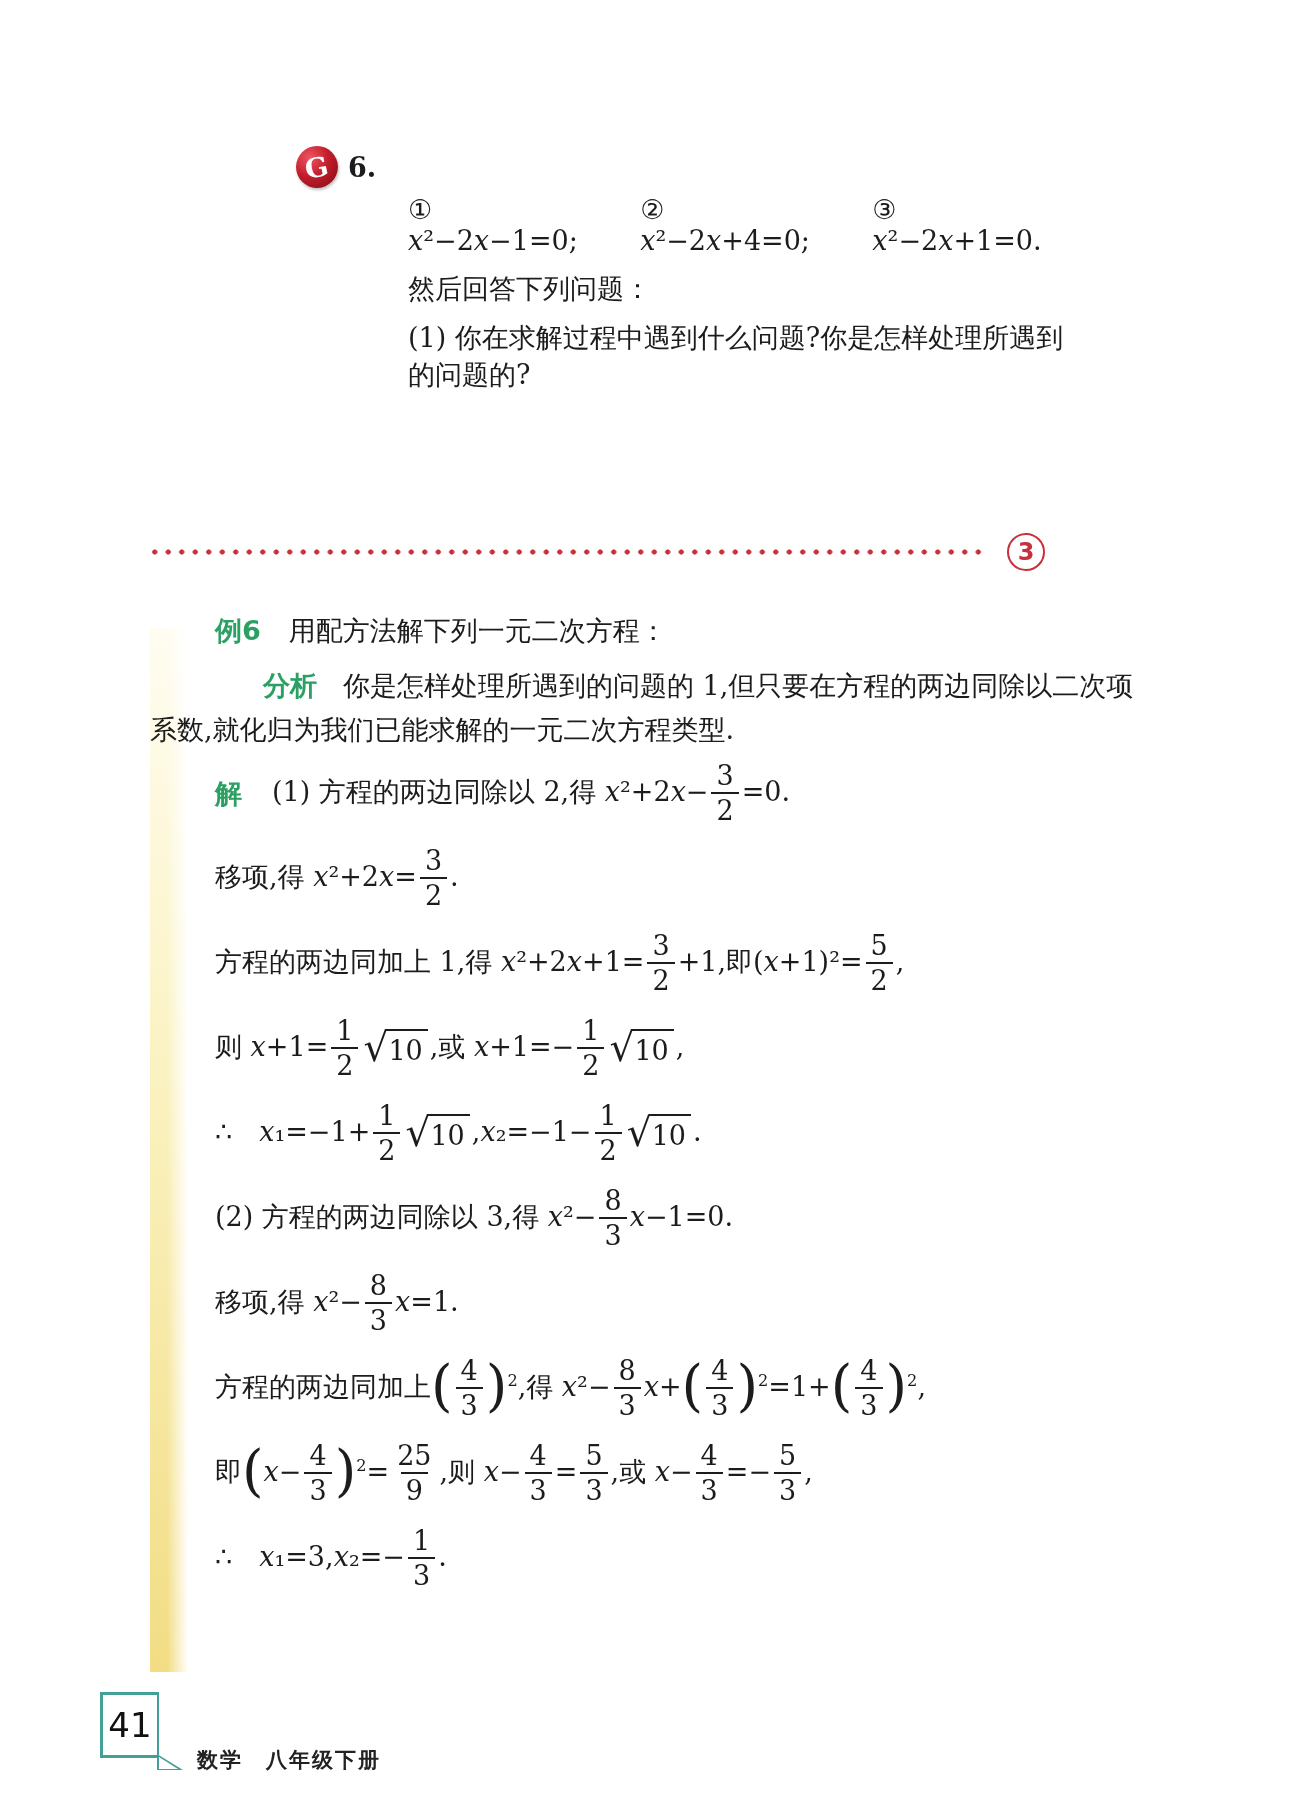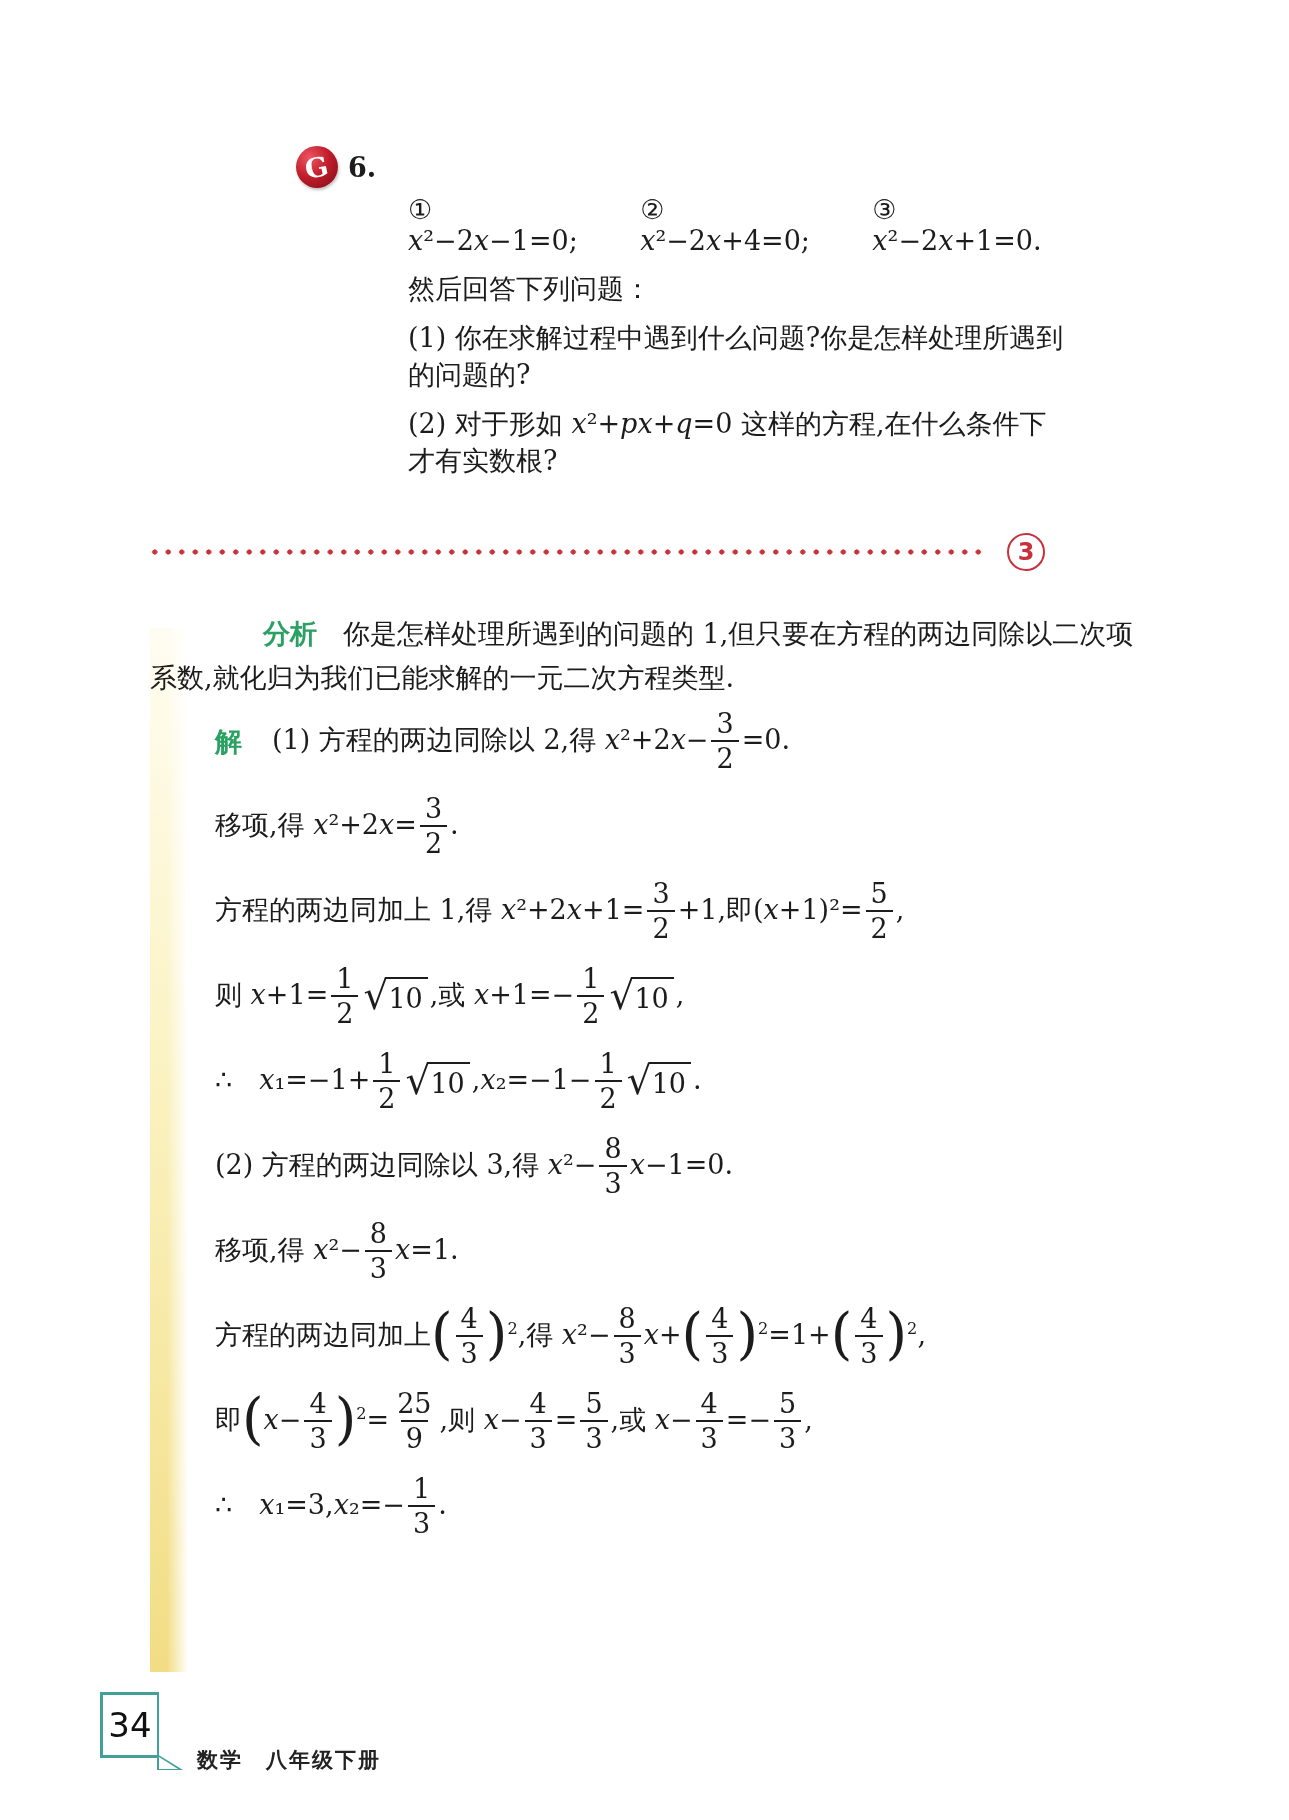--- a/index.html
+++ b/index.html
@@ -107,32 +107,34 @@
     <span class="p6-num">6.</span>
   </div>
   <div class="p6-body">
     <div class="p6-eqs">
       <span>① <i>x</i>²−2<i>x</i>−1=0;</span>
       <span>② <i>x</i>²−2<i>x</i>+4=0;</span>
       <span>③ <i>x</i>²−2<i>x</i>+1=0.</span>
     </div>
     <div class="p6-line">然后回答下列问题：</div>
     <div class="p6-line">(1) 你在求解过程中遇到什么问题?你是怎样处理所遇到的问题的?</div>
-    <div class="p6-line">(2) 对于形如 <i>x</i>²+<i>p</i><i>x</i>+<i>q</i>=0 这样的方程,在什么条件下才有实数根?</div>
   </div>
 </div>
 
 <div id="divider">
   <div class="dots"></div>
   <div class="badge3">3</div>
 </div>
 
 <div id="example">
   <div class="ystrip"></div>
   <div class="ex-content">
+    <div class="ex-title indent">
+      <span class="green">例6</span><span>用配方法解下列一元二次方程：</span>
+    </div>
     <p class="analysis">
       <span class="green">分析</span><span>你是怎样处理所遇到的问题的 1,但只要在方程的两边同除以二次项系数,就化归为我们已能求解的一元二次方程类型.</span>
     </p>
     <div class="math-line indent">
       <span class="label green">解</span>
       <span>(1) 方程的两边同除以 2,得 <i>x</i>²+2<i>x</i>−<span class="frac">
             <span class="fn">3</span>
             <span class="fd">2</span>
           </span>=0.</span>
     </div>
@@ -232,18 +234,18 @@
     <div class="math-line indent">
         <span>∴　<i>x</i>₁=3,<i>x</i>₂=−<span class="frac">
             <span class="fn">1</span>
             <span class="fd">3</span>
           </span>.</span>
       </div>
   </div>
 </div>
 
 <div id="footer">
-  <div class="pagebox">34</div>
+  <div class="pagebox">41</div>
   <div class="pagearrow">
       <span class="inner"></span>
     </div>
   <div class="footer-text">数学　八年级下册</div>
 </div>
 
 </body></html>

